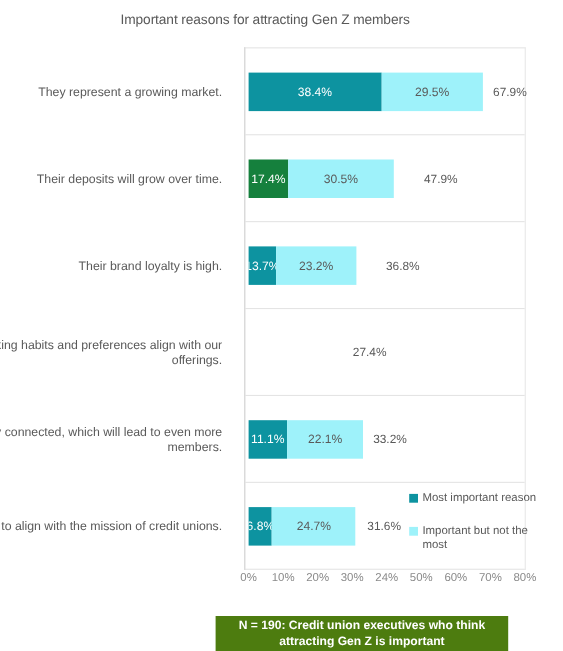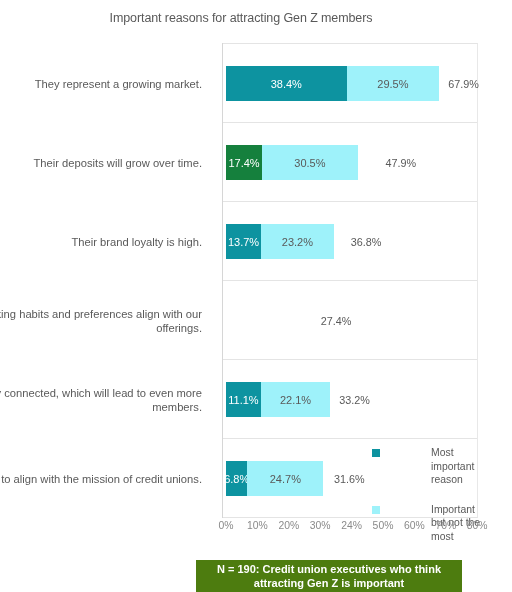--- a/index.html
+++ b/index.html
@@ -122,21 +122,20 @@
     top: 446px;
     width: 118px;
     font-size: 10.4px;
     color: #595959;
   }
   .legend-item {
     display: flex;
     align-items: flex-start;
     margin-bottom: 16px;
     line-height: 1.3;
-    gap: 47px;
   }
   .legend-swatch {
     width: 8px;
     height: 8px;
     flex: 0 0 8px;
     margin-top: 3px;
     margin-right: 4px;
   }
   .legend-swatch.primary { background: #0d93a0; }
   .legend-swatch.secondary { background: #9ef2fa; }
@@ -206,21 +205,21 @@
       <div class="cat-label">Their deposits will grow over time.</div>
       <div class="bar-wrap">
         <div class="seg seg-primary" style="width: 36px; background: #15803d;">17.4%</div>
         <div class="seg seg-secondary" style="width: 95.77px; background: rgb(158, 242, 250);">30.5%</div>
       </div>
       <div class="total-label" style="left: 385.406px;">47.9%</div>
     </div>
     <div class="cat-row" style="top: 202px;">
       <div class="cat-label">Their brand loyalty is high.</div>
       <div class="bar-wrap">
-        <div class="seg seg-primary" style="width: 35px; background: rgb(13, 147, 160);">13.7%</div>
+        <div class="seg seg-primary" style="width: 25px; background: rgb(13, 147, 160);">13.7%</div>
         <div class="seg seg-secondary" style="width: 72.848px; background: rgb(158, 242, 250);">23.2%</div>
       </div>
       <div class="total-label" style="left: 350.866px;">36.8%</div>
     </div>
     <div class="cat-row" style="top: 281px;">
       <div class="cat-label">heir banking habits and preferences align with our offerings.</div>
       <div class="total-label" style="left: 320.722px;">27.4%</div>
     </div>
     <div class="cat-row" style="top: 360px;">
       <div class="cat-label">They are highly connected, which will lead to even more members.</div>

